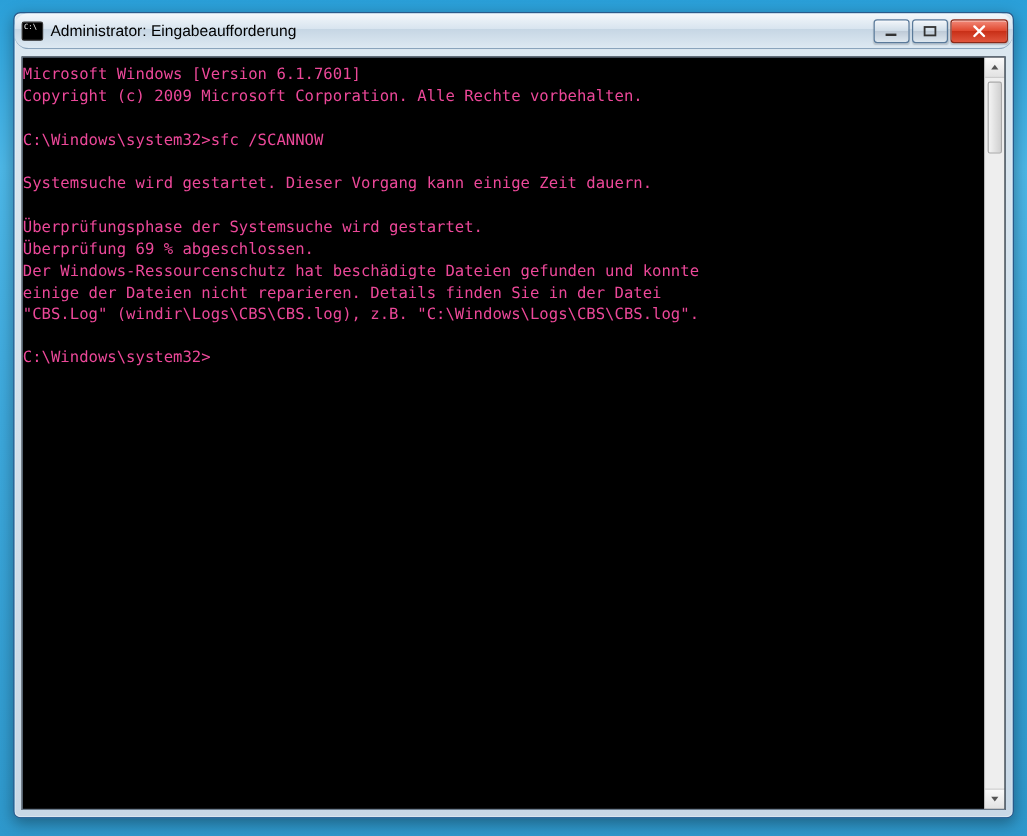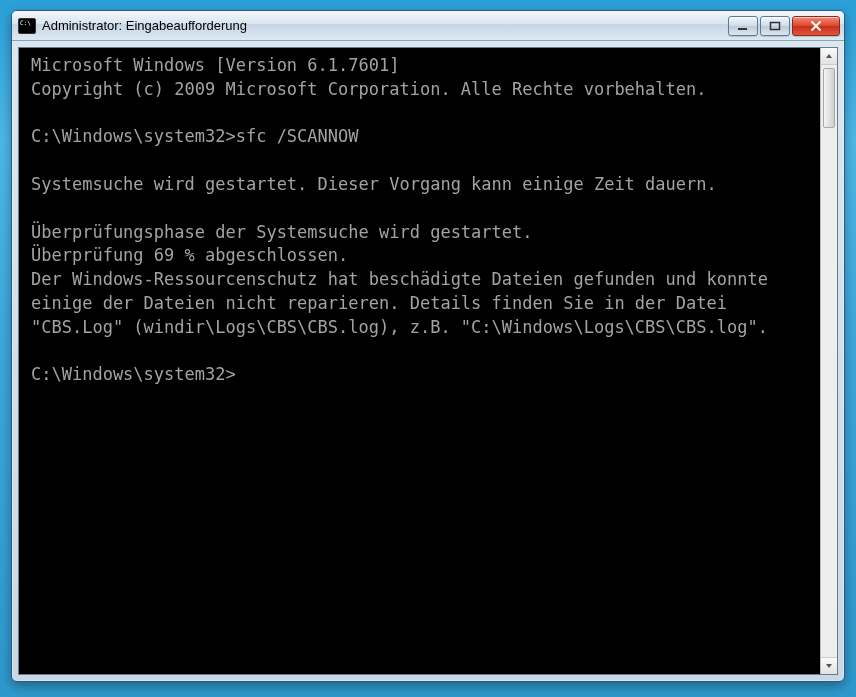--- a/index.html
+++ b/index.html
@@ -24,20 +24,21 @@
     flex-direction: column;
     overflow: hidden;
   }
   .titlebar {
     height: 30px;
     display: flex;
     align-items: center;
     padding: 0 2px 0 6px;
     background: linear-gradient(180deg, #f4f8fb 0%, #d8e4ef 45%, #c6d6e4 46%, #dde9f2 100%);
     border-bottom: 1px solid #8aa4bc;
+    border-radius: 12px;
   }
   .app-icon {
     width: 18px;
     height: 16px;
     background: #000;
     border: 1px solid #333;
     border-radius: 2px;
     display: flex;
     align-items: center;
     justify-content: center;
@@ -90,24 +91,24 @@
   }
   .console {
     flex: 1;
     background: #000;
     border: 1px solid #6a7a8a;
     display: flex;
     overflow: hidden;
   }
   .console-content {
     flex: 1;
-    padding: 6px 12px;
-    color: #a3a3a3;
+    padding: 6px 0;
+    color: #ec4899;
     font-family: Consolas, "Lucida Console", monospace;
-    font-size: 17px;
+    font-size: 13px;
     line-height: 1.4;
     white-space: pre-wrap;
     word-break: break-all;
     overflow: hidden;
   }
   .scrollbar {
     width: 17px;
     background: #e8e8e8;
     display: flex;
     flex-direction: column;

